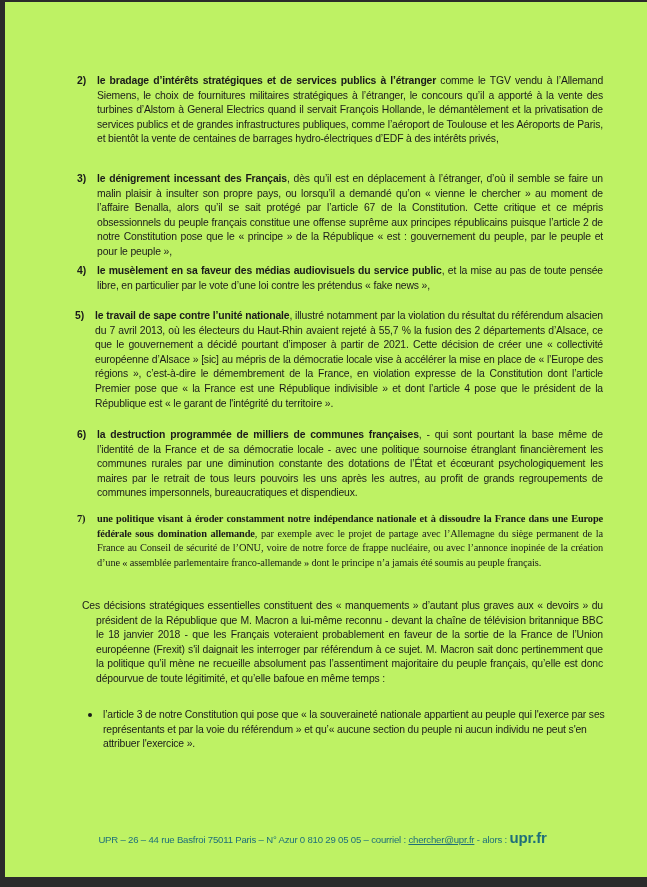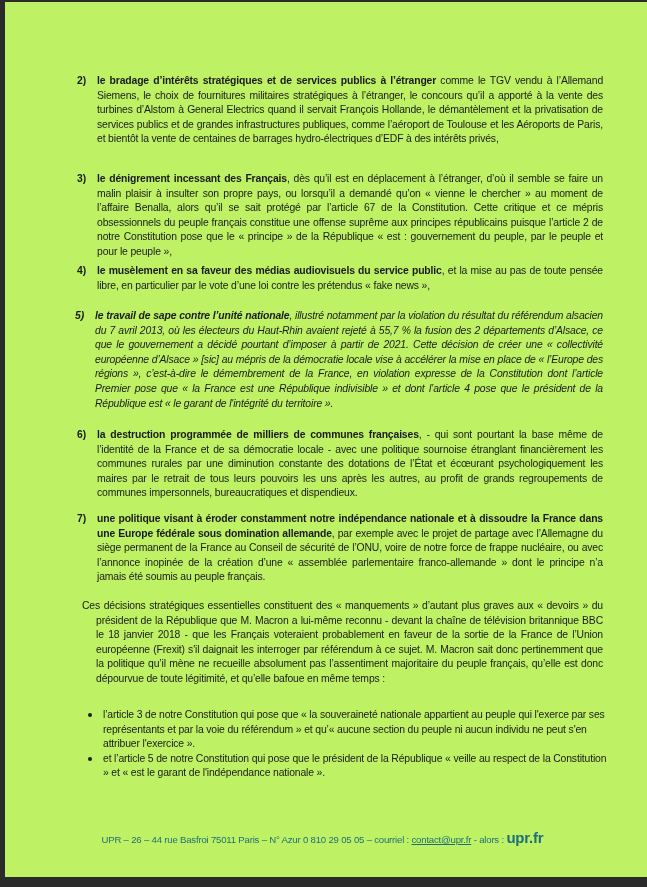--- a/index.html
+++ b/index.html
@@ -79,43 +79,39 @@
     </div>
 
     <div class="block item" style="top:162px;margin-top:8px;">
       <span class="num">3)</span><b>le dénigrement incessant des Français</b><span>, dès qu’il est en déplacement à l’étranger, d’où il semble se faire un malin plaisir à insulter son propre pays, ou lorsqu’il a demandé qu’on « vienne le chercher » au moment de l’affaire Benalla, alors qu’il se sait protégé par l’article 67 de la Constitution. Cette critique et ce mépris obsessionnels du peuple français constitue une offense suprême aux principes républicains puisque l’article 2 de notre Constitution pose que le « principe » de la République « est : gouvernement du peuple, par le peuple et pour le peuple »,</span>
     </div>
 
     <div class="block item" style="top:262px;">
       <span class="num">4)</span><b>le musèlement en sa faveur des médias audiovisuels du service public</b><span>, et la mise au pas de toute pensée libre, en particulier par le vote d’une loi contre les prétendus « fake news »,</span>
     </div>
 
-    <div class="block item wide" style="top:307px;font-style:italic;">
+    <div class="block item wide" style="top:307px;">
       <span class="num">5)</span><b>le travail de sape contre l’unité nationale</b><span>, illustré notamment par la violation du résultat du référendum alsacien du 7 avril 2013, où les électeurs du Haut-Rhin avaient rejeté à 55,7 % la fusion des 2 départements d’Alsace, ce que le gouvernement a décidé pourtant d’imposer à partir de 2021. Cette décision de créer une « collectivité européenne d’Alsace » [sic] au mépris de la démocratie locale vise à accélérer la mise en place de « l’Europe des régions », c’est-à-dire le démembrement de la France, en violation expresse de la Constitution dont l’article Premier pose que « la France est une République indivisible » et dont l’article 4 pose que le président de la République est « le garant de l'intégrité du territoire ».</span>
     </div>
 
     <div class="block item" style="top:426px;">
       <span class="num">6)</span><b>la destruction programmée de milliers de communes françaises</b><span>, - qui sont pourtant la base même de l’identité de la France et de sa démocratie locale - avec une politique sournoise étranglant financièrement les communes rurales par une diminution constante des dotations de l’État et écœurant psychologiquement les maires par le retrait de tous leurs pouvoirs les uns après les autres, au profit de grands regroupements de communes impersonnels, bureaucratiques et dispendieux.</span>
     </div>
 
-    <div class="block item" style="top:510px;">
+    <div class="block item" style="top:510px;font-family:Liberation Serif, serif;">
       <span class="num">7)</span><b>une politique visant à éroder constamment notre indépendance nationale et à dissoudre la France dans une Europe fédérale sous domination allemande</b><span>, par exemple avec le projet de partage avec l’Allemagne du siège permanent de la France au Conseil de sécurité de l’ONU, voire de notre force de frappe nucléaire, ou avec l’annonce inopinée de la création d’une « assemblée parlementaire franco-allemande » dont le principe n’a jamais été soumis au peuple français.</span>
     </div>
 
     <div class="block para" style="top:597px;">Ces décisions stratégiques essentielles constituent des « manquements » d’autant plus graves aux « devoirs » du président de la République que M. Macron a lui-même reconnu - devant la chaîne de télévision britannique BBC le 18 janvier 2018 - que les Français voteraient probablement en faveur de la sortie de la France de l’Union européenne (Frexit) s'il daignait les interroger par référendum à ce sujet. M. Macron sait donc pertinemment que la politique qu’il mène ne recueille absolument pas l’assentiment majoritaire du peuple français, qu’elle est donc dépourvue de toute légitimité, et qu’elle bafoue en même temps :</div>
 
     <ul class="bullets" style="top:698px;">
       <li>
         <span class="dot"></span>
         <span>l’article 3 de notre Constitution qui pose que « la souveraineté nationale appartient au peuple qui l'exerce par ses représentants et par la voie du référendum » et qu’« aucune section du peuple ni aucun individu ne peut s'en attribuer l'exercice ».</span>
       </li>
-      <li>
-        <span class="dot"></span>
-        <span>et l’article 5 de  notre Constitution qui pose que le président de la République « veille au respect de la Constitution » et « est le garant de l'indépendance nationale ».</span>
-      </li>
     </ul>
 
     <div class="footer">
-      <span>UPR – 26 – 44 rue Basfroi 75011 Paris – N° Azur 0 810 29 05 05 – courriel : </span><a>contact@upr.fr</a><span> - alors : </span><span class="site">upr.fr</span>
+      <span>UPR – 26 – 44 rue Basfroi 75011 Paris – N° Azur 0 810 29 05 05 – courriel : </span><a>chercher@upr.fr</a><span> - alors : </span><span class="site">upr.fr</span>
     </div>
 
   </div>
 </div>
 
 </body></html>

